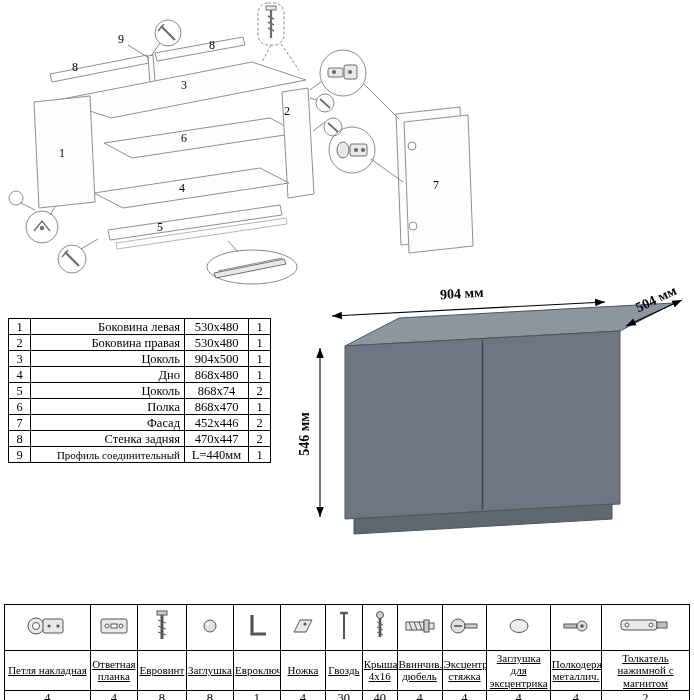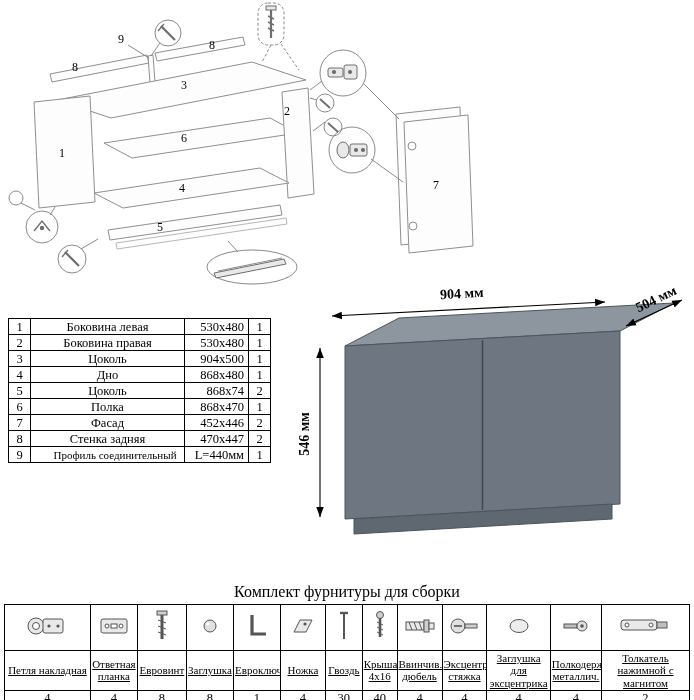--- a/index.html
+++ b/index.html
@@ -14,22 +14,22 @@
 
   .parts-table {
     position:absolute; left:8px; top:318px;
     border-collapse:collapse; font-size:12.5px;
   }
   .parts-table td {
     border:1px solid #000; height:16px; line-height:14px; padding:0 4px;
     white-space:nowrap;
   }
   .parts-table td.c-num { width:22px; text-align:center; padding:0 2px; }
-  .parts-table td.c-name { width:154px; text-align:center; }
-  .parts-table td.c-size { width:64px; text-align:right;font-family:Liberation Serif, serif; }
+  .parts-table td.c-name { width:154px; text-align:right; }
+  .parts-table td.c-size { width:64px; text-align:center;font-family:Liberation Serif, serif; }
   .parts-table td.c-qty { width:22px; text-align:center; padding:0 2px; }
   .parts-table tr:last-child td.c-name { font-size:11px;padding-left:19px; }
 
   .cabinet { position:absolute; left:290px; top:282px; }
 
   .hw-title {
     position:absolute; top:583px; left:0; width:694px;
     text-align:center; font-size:16px;
   }
 
@@ -216,21 +216,20 @@
       <line x1="336" y1="44" x2="392" y2="18" marker-start="url(#ah)" marker-end="url(#ah)"></line>
       <line x1="30" y1="66" x2="30" y2="235" marker-start="url(#ah)" marker-end="url(#ah)"></line>
     </g>
     <g font-size="14" font-weight="bold" fill="#000" text-anchor="middle">
       <text transform="translate(172,16) rotate(-3)">904 мм</text>
       <text transform="translate(368,21) rotate(-26)">504 мм</text>
       <text transform="translate(19,152) rotate(-90)">546 мм</text>
     </g>
   </svg>
 
-  <div class="hw-title">Комплект фурнитуры для сборки</div>
 
   <table class="hw-table">
     <colgroup>
       <col style="width:84px">
         <col style="width:46px">
         <col style="width:48px">
         <col style="width:46px">
       <col style="width:46px">
         <col style="width:44px">
         <col style="width:36px">

